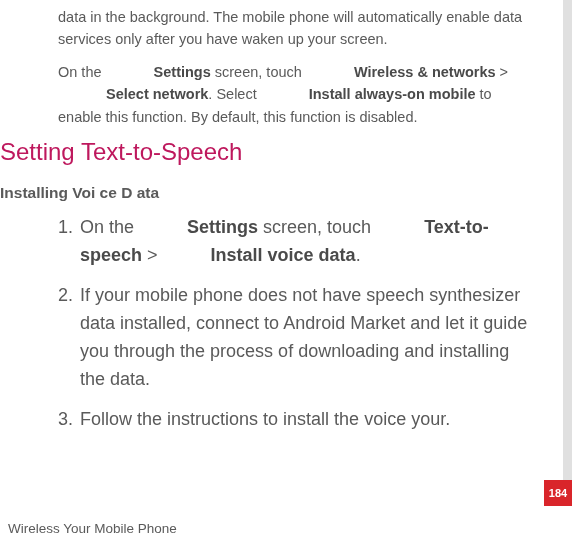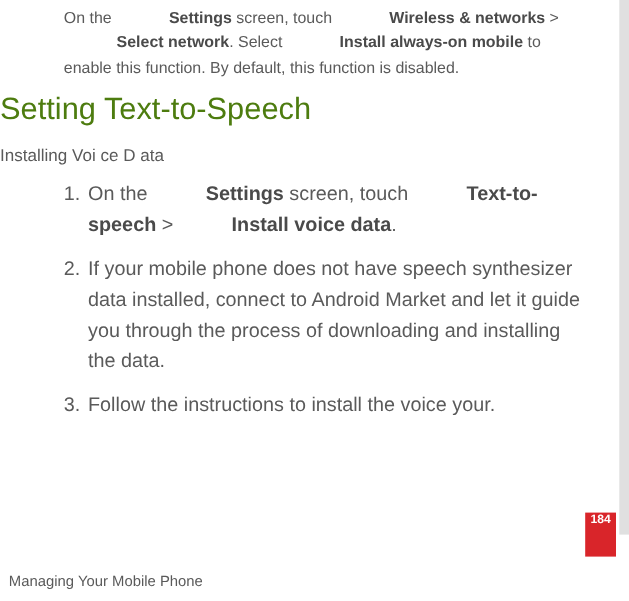--- a/index.html
+++ b/index.html
@@ -20,30 +20,30 @@
     .body-text {
       font-size: 14.5px;
       line-height: 1.55;
       color: #5a5a5a;
     }
     .para {
       margin-bottom: 10px;
     }
     .bold { font-weight: bold; color: #4a4a4a; margin-left: 48px; }
     .h2 {
-      font-size: 28px;
-      color: #4d7c0f;
+      font-size: 24px;
+      color: #be185d;
       font-weight: 400;
       margin: 8px 0 6px -58px;
       padding-left: 0;
     }
     .h3 {
       font-size: 15.5px;
       color: #5a5a5a;
-      font-weight: 400;
+      font-weight: 700;
       margin: 18px 0 12px -58px;
       padding-left: 0;
     }
     ol.steps {
       list-style: none;
       counter-reset: step;
       margin-left: 0;
     }
     ol.steps > li {
       counter-increment: step;
@@ -54,29 +54,30 @@
       line-height: 1.55;
     }
     ol.steps > li::before {
       content: counter(step) ". ";
       position: absolute;
       left: 0;
       top: 0;
     }
     .page-number-tab {
       position: absolute;
-      right: 12px;
+      right: 0;
       bottom: 40px;
       width: 28px;
-      height: 40px;
+      height: 26px;
       background: #d9252a;
       color: #ffffff;
       font-size: 11px;
       font-weight: bold;
       display: flex;
+      align-items: center;
       justify-content: center;
     }
     .side-strip {
       position: absolute;
       right: 0;
       top: 0;
       width: 9px;
       height: 486px;
       background: #e0e0e0;
     }
@@ -90,20 +91,21 @@
     .content-block { margin-left: 0; }
   </style>
 </head>
 <body>
 
 <div class="side-strip"></div>
 
 <div class="page">
 
   <div class="content-block body-text">
+    <p class="para">data in the background. The mobile phone will automatically enable data services only after you have waken up your screen.</p>
     <p class="para">
       <span>On the </span><span class="bold">Settings</span><span> screen, touch </span><span class="bold">Wireless &amp; networks</span><span> &gt; </span><span class="bold">Select network</span><span>. Select </span><span class="bold">Install always-on mobile</span><span> to enable this function. By default, this function is disabled.</span>
     </p>
   </div>
 
   <h2 class="h2">Setting Text-to-Speech</h2>
 
 
   <h3 class="h3">Installing Voi ce D ata</h3>
 
@@ -114,13 +116,13 @@
     <li>If your mobile phone does not have speech synthesizer data installed, connect to Android Market and let it guide you through the process of downloading and installing the data.</li>
     <li>Follow the instructions to install the voice your.</li>
   </ol>
 
 </div>
 
 <div class="page-number-tab">
   <span>184</span>
 </div>
 
-<div class="footer">Managing Your Mobile Phone</div>
+<div class="footer">Wireless Your Mobile Phone</div>
 
 </body></html>

